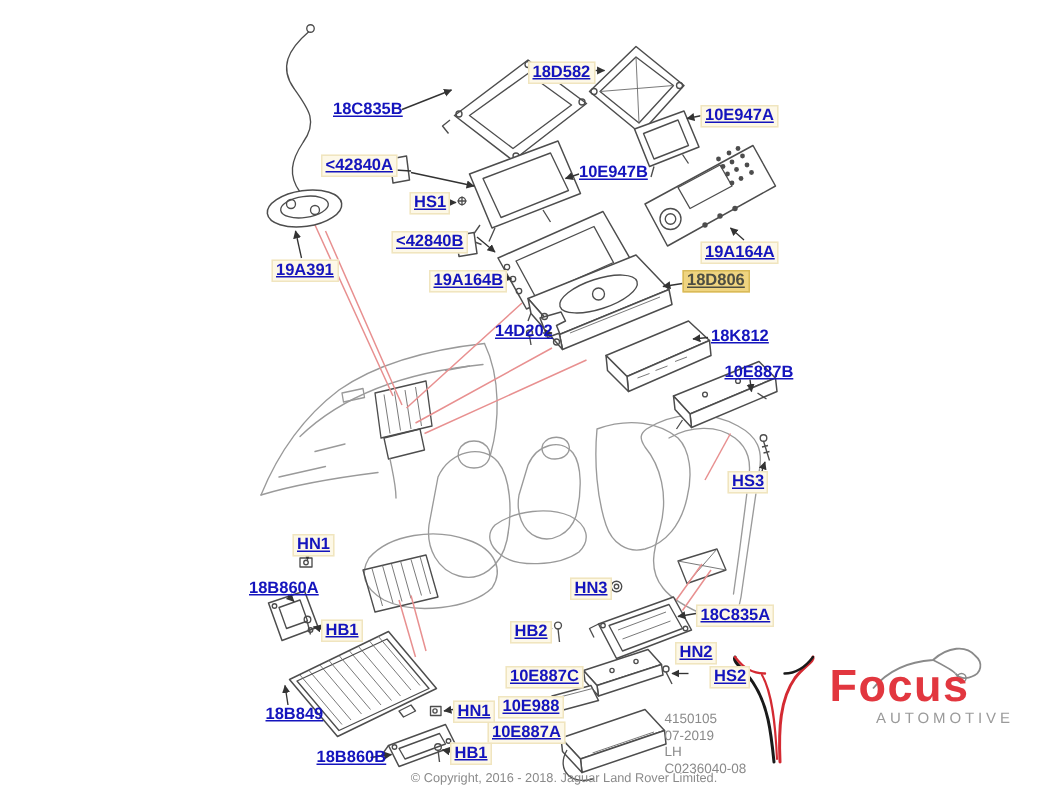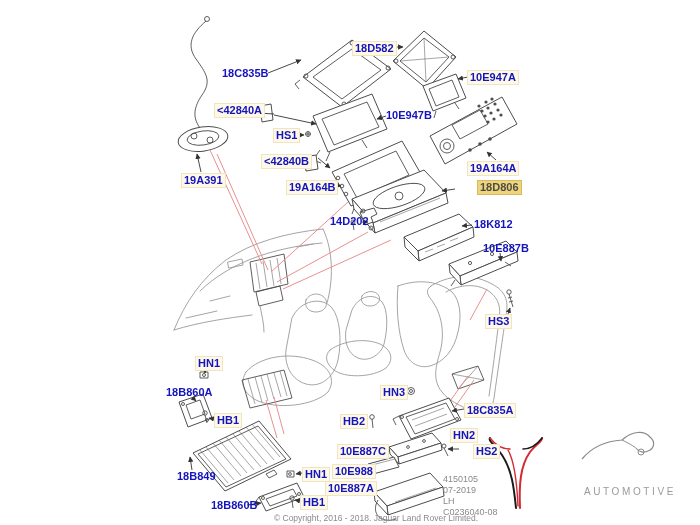--- a/index.html
+++ b/index.html
@@ -1,35 +1,35 @@
 <!DOCTYPE html>
 <html><head>
 <meta charset="utf-8">
 <style>
   html,body{margin:0;padding:0;}
   #stage{position:relative;width:700px;height:525px;background:#ffffff;overflow:hidden;
          font-family:"Liberation Sans",sans-serif;}
   #art{position:absolute;left:0;top:0;}
   .lbl{position:absolute;font:bold 11px "Liberation Sans",sans-serif;color:#1414bd;
-       white-space:nowrap;line-height:13px;padding:0 2px;letter-spacing:0;}
+       white-space:nowrap;line-height:13px;padding:0 2px;letter-spacing:0;text-decoration:underline;}
   .cream{background:#fdf8e7;border:1px solid #f0e5bf;}
-  .gold{background:#efd480;border:1px solid #d9ba58;color:#4d4d42;margin-left:22px;}
+  .gold{background:#efd480;border:1px solid #d9ba58;color:#4d4d42;}
   .p{stroke:#4d4d4d;stroke-width:1;fill:#ffffff;stroke-linejoin:round;}
   .pn{stroke:#4d4d4d;stroke-width:0.9;fill:none;stroke-linejoin:round;}
   .thin{stroke:#6a6a6a;stroke-width:0.6;fill:none;}
   .sk{stroke:#9a9a9a;stroke-width:0.9;fill:none;stroke-linejoin:round;stroke-linecap:round;}
   .ld{stroke:#333;stroke-width:0.9;fill:none;marker-end:url(#ah);}
   .rl{stroke:#e89090;stroke-width:1;fill:none;}
   .ref{position:absolute;left:443px;top:474px;width:106px;
        font:9px "Liberation Sans",sans-serif;color:#8a8a8a;line-height:11px;}
   .copy{position:absolute;left:266px;top:513px;width:220px;text-align:center;
         font:8.5px "Liberation Sans",sans-serif;color:#8a8a8a;}
   .brand{position:absolute;left:553px;top:441px;font:bold 30px "Liberation Sans",sans-serif;
          color:#e2373f;letter-spacing:1px;}
-  .brandsub{position:absolute;left:584px;top:486px;font:10px "Liberation Sans",sans-serif;
+  .brandsub{position:absolute;left:584px;top:474px;font:10px "Liberation Sans",sans-serif;
             color:#9a9a9a;letter-spacing:2.6px;text-align:center;}
 </style>
 </head>
 <body>
 
 <div id="stage">
 
 <svg id="art" width="700" height="525" viewBox="0 0 700 525">
   <defs>
     <marker id="ah" markerWidth="7" markerHeight="7" refX="5.5" refY="3" orient="auto">
@@ -371,15 +371,16 @@
 
 <div class="ref">
   <div>4150105</div>
   <div>07-2019</div>
   <div>LH</div>
   <div>C0236040-08</div>
 </div>
 
 <div class="copy">© Copyright, 2016 - 2018. Jaguar Land Rover Limited.</div>
 
+<div class="brand">Focus</div>
 <div class="brandsub">AUTOMOTIVE</div>
 
 </div>
 
 </body></html>

